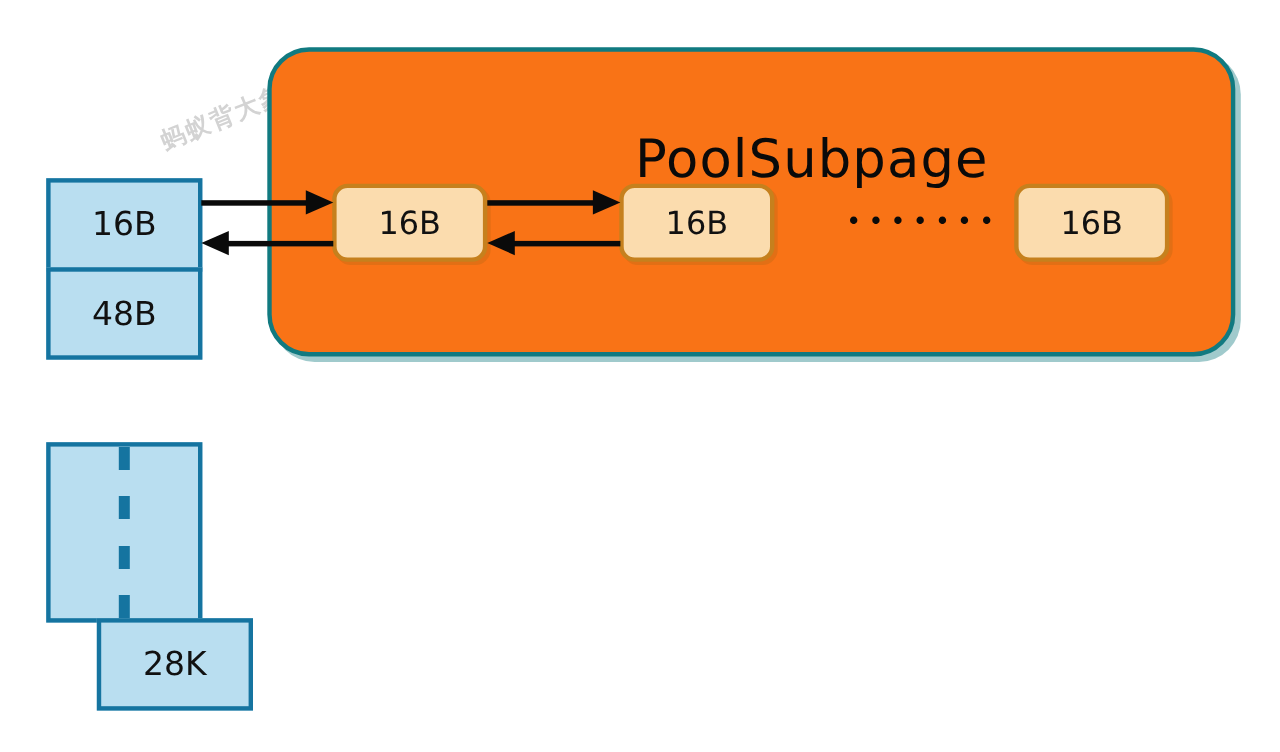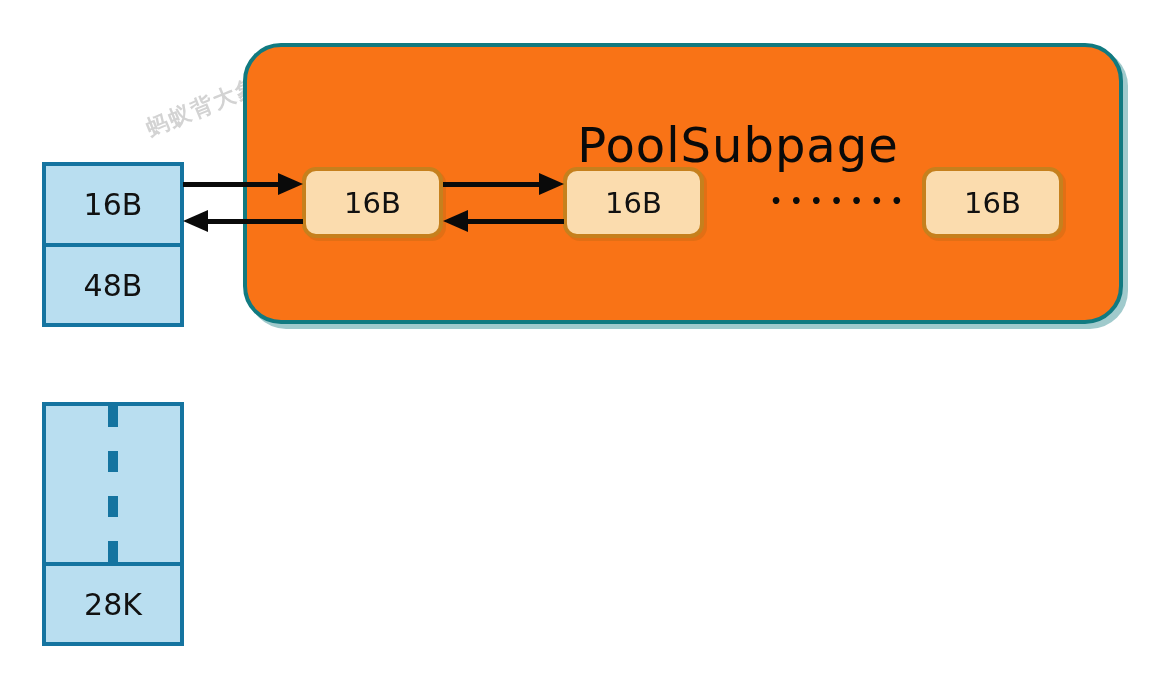--- a/index.html
+++ b/index.html
@@ -43,21 +43,21 @@
     display: flex;
     align-items: center;
     justify-content: center;
     font-size: 30px;
     color: #111;
   }
   .cell-16b { top: 162px; height: 85px; }
   .cell-32b { top: 243px; height: 84px; }
   .cell-48b { top: 323px; height: 83px; }
   .cell-gap { top: 402px; height: 164px; }
-  .cell-28k { top: 562px; height: 84px; }
+  .cell-28k { top: 562px; height: 84px; margin-left: 46px; }
 
   .dash-line {
     width: 10px;
     height: 156px;
     background: repeating-linear-gradient(
       180deg,
       #1574a0 0px, #1574a0 21px,
       transparent 21px, transparent 45px
     );
   }

